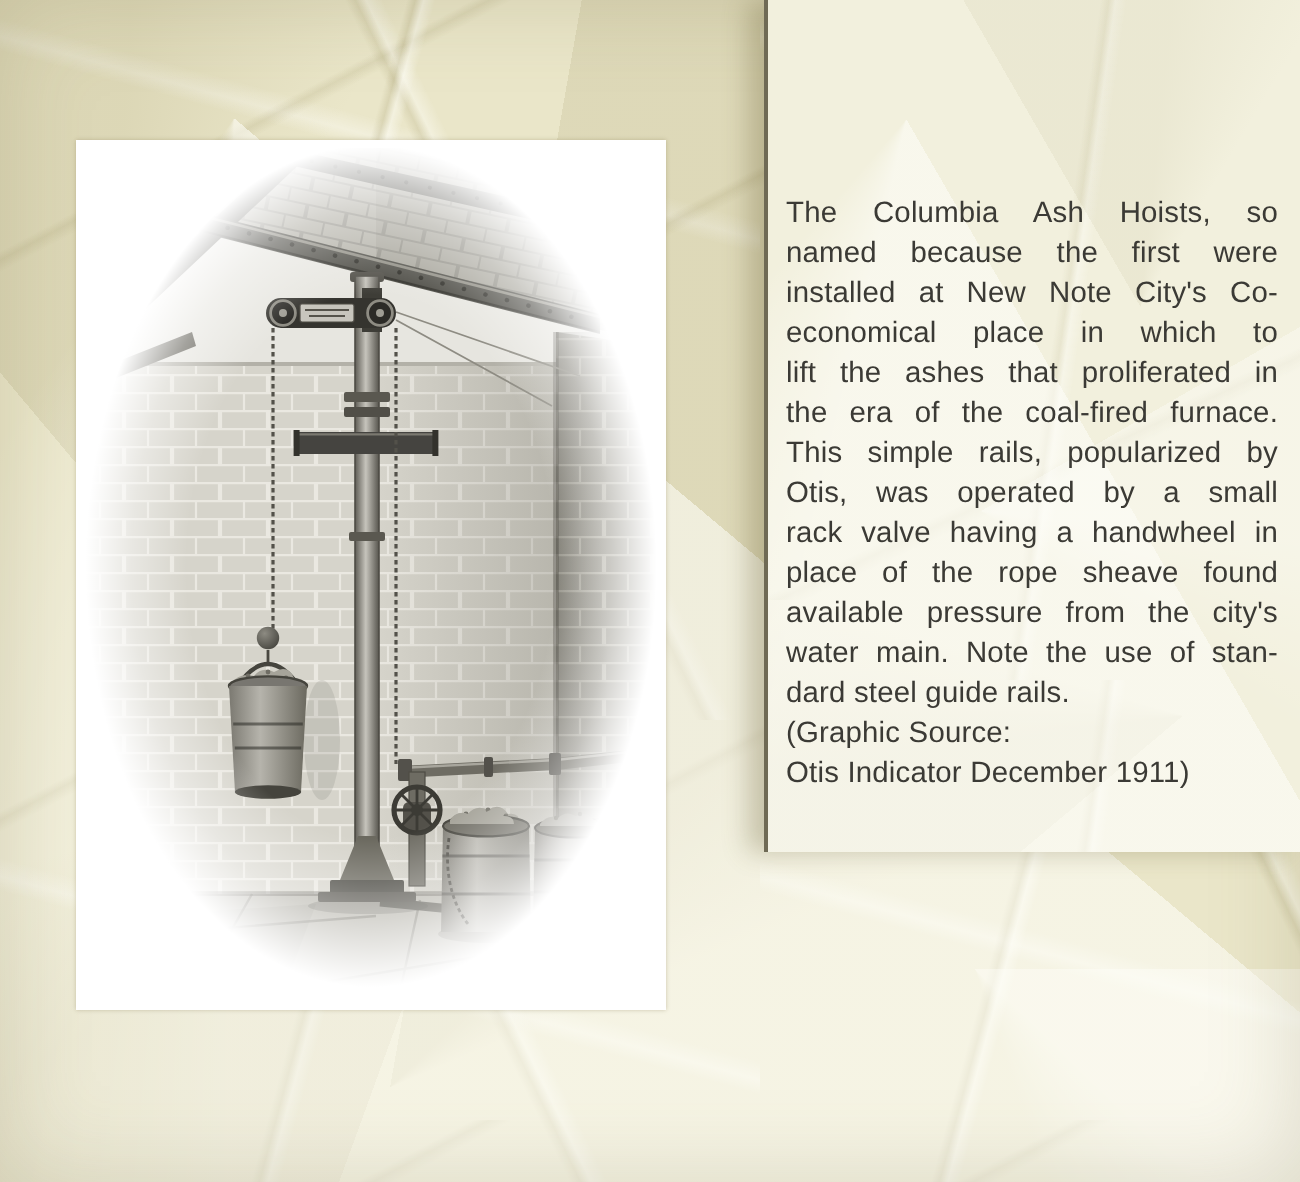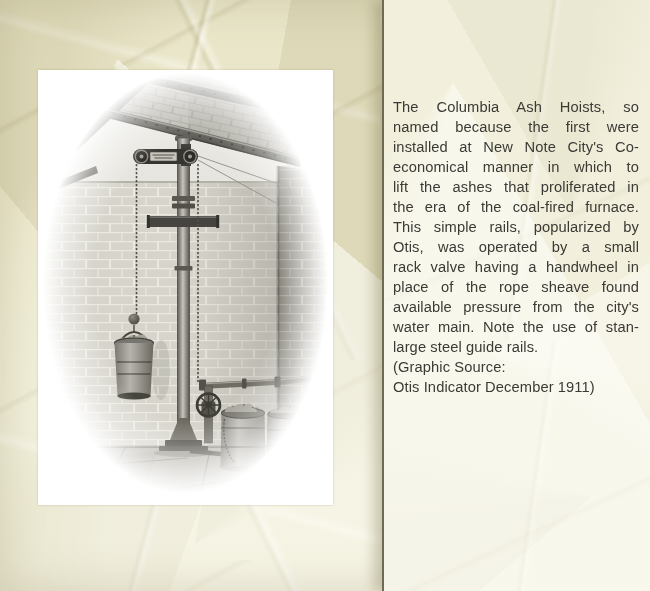--- a/index.html
+++ b/index.html
@@ -27,21 +27,21 @@
     box-shadow:inset 0 0 46px rgba(120,110,70,.22);
   }
   
   .photo{
     position:absolute;left:38px;top:70px;width:295px;height:435px;margin:0;
     background:#ffffff;box-shadow:0 0 2px rgba(120,110,70,.35);
   }
   .photo svg{display:block;}
   
   .panel{
-    position:absolute;top:0;right:0;height:591px;width:268px;box-sizing:border-box;
+    position:absolute;top:0;right:0;height:426px;width:268px;box-sizing:border-box;
     border-left:2px solid #6f6a55;
     background-color:#f2f0dd;
     background-image:
       conic-gradient(from 150deg at 26% 14%, rgba(255,255,252,.5) 0 12%, transparent 20%),
       conic-gradient(from 330deg at 70% 36%, rgba(170,162,116,.10) 0 10%, transparent 17%),
       conic-gradient(from 60deg at 40% 60%, rgba(255,255,252,.35) 0 10%, transparent 18%),
       conic-gradient(from 230deg at 78% 84%, rgba(170,162,116,.10) 0 9%, transparent 16%),
       linear-gradient(98deg, transparent 47.8%, rgba(165,156,110,.12) 49%, rgba(255,255,252,.35) 50%, transparent 51.6%),
       linear-gradient(155deg, transparent 63.6%, rgba(165,156,110,.10) 64.6%, transparent 66%);
     background-size:100% 100%,100% 100%,100% 100%,100% 100%,300px 340px,360px 300px;
@@ -248,28 +248,28 @@
       <rect width="295" height="435" fill="url(#vig)"></rect>
     </svg>
   </figure>
 
   <aside class="panel">
     <div class="caption">
 
     <div class="cap-line" data-justify="true">The Columbia Ash Hoists, so</div>
         <div class="cap-line" data-justify="true">named because the first were</div>
         <div class="cap-line" data-justify="true">installed at New Note City's Co-</div>
-        <div class="cap-line" data-justify="true">economical manner in which to</div>
+        <div class="cap-line" data-justify="true">economical place in which to</div>
         <div class="cap-line" data-justify="true">lift the ashes that proliferated in</div>
         <div class="cap-line" data-justify="true">the era of the coal-fired furnace.</div>
         <div class="cap-line" data-justify="true">This simple rails, popularized by</div>
         <div class="cap-line" data-justify="true">Otis, was operated by a small</div>
         <div class="cap-line" data-justify="true">rack valve having a handwheel in</div>
         <div class="cap-line" data-justify="true">place of the rope sheave found</div>
         <div class="cap-line" data-justify="true">available pressure from the city's</div>
         <div class="cap-line" data-justify="true">water main. Note the use of stan-</div>
-        <div class="cap-line" data-justify="false">large steel guide rails.</div>
+        <div class="cap-line" data-justify="false">dard steel guide rails.</div>
         <div class="cap-line" data-justify="false">(Graphic Source:</div>
         <div class="cap-line" data-justify="false">Otis Indicator December 1911)</div>
       </div>
   </aside>
 
 </div>
 
 </body></html>

